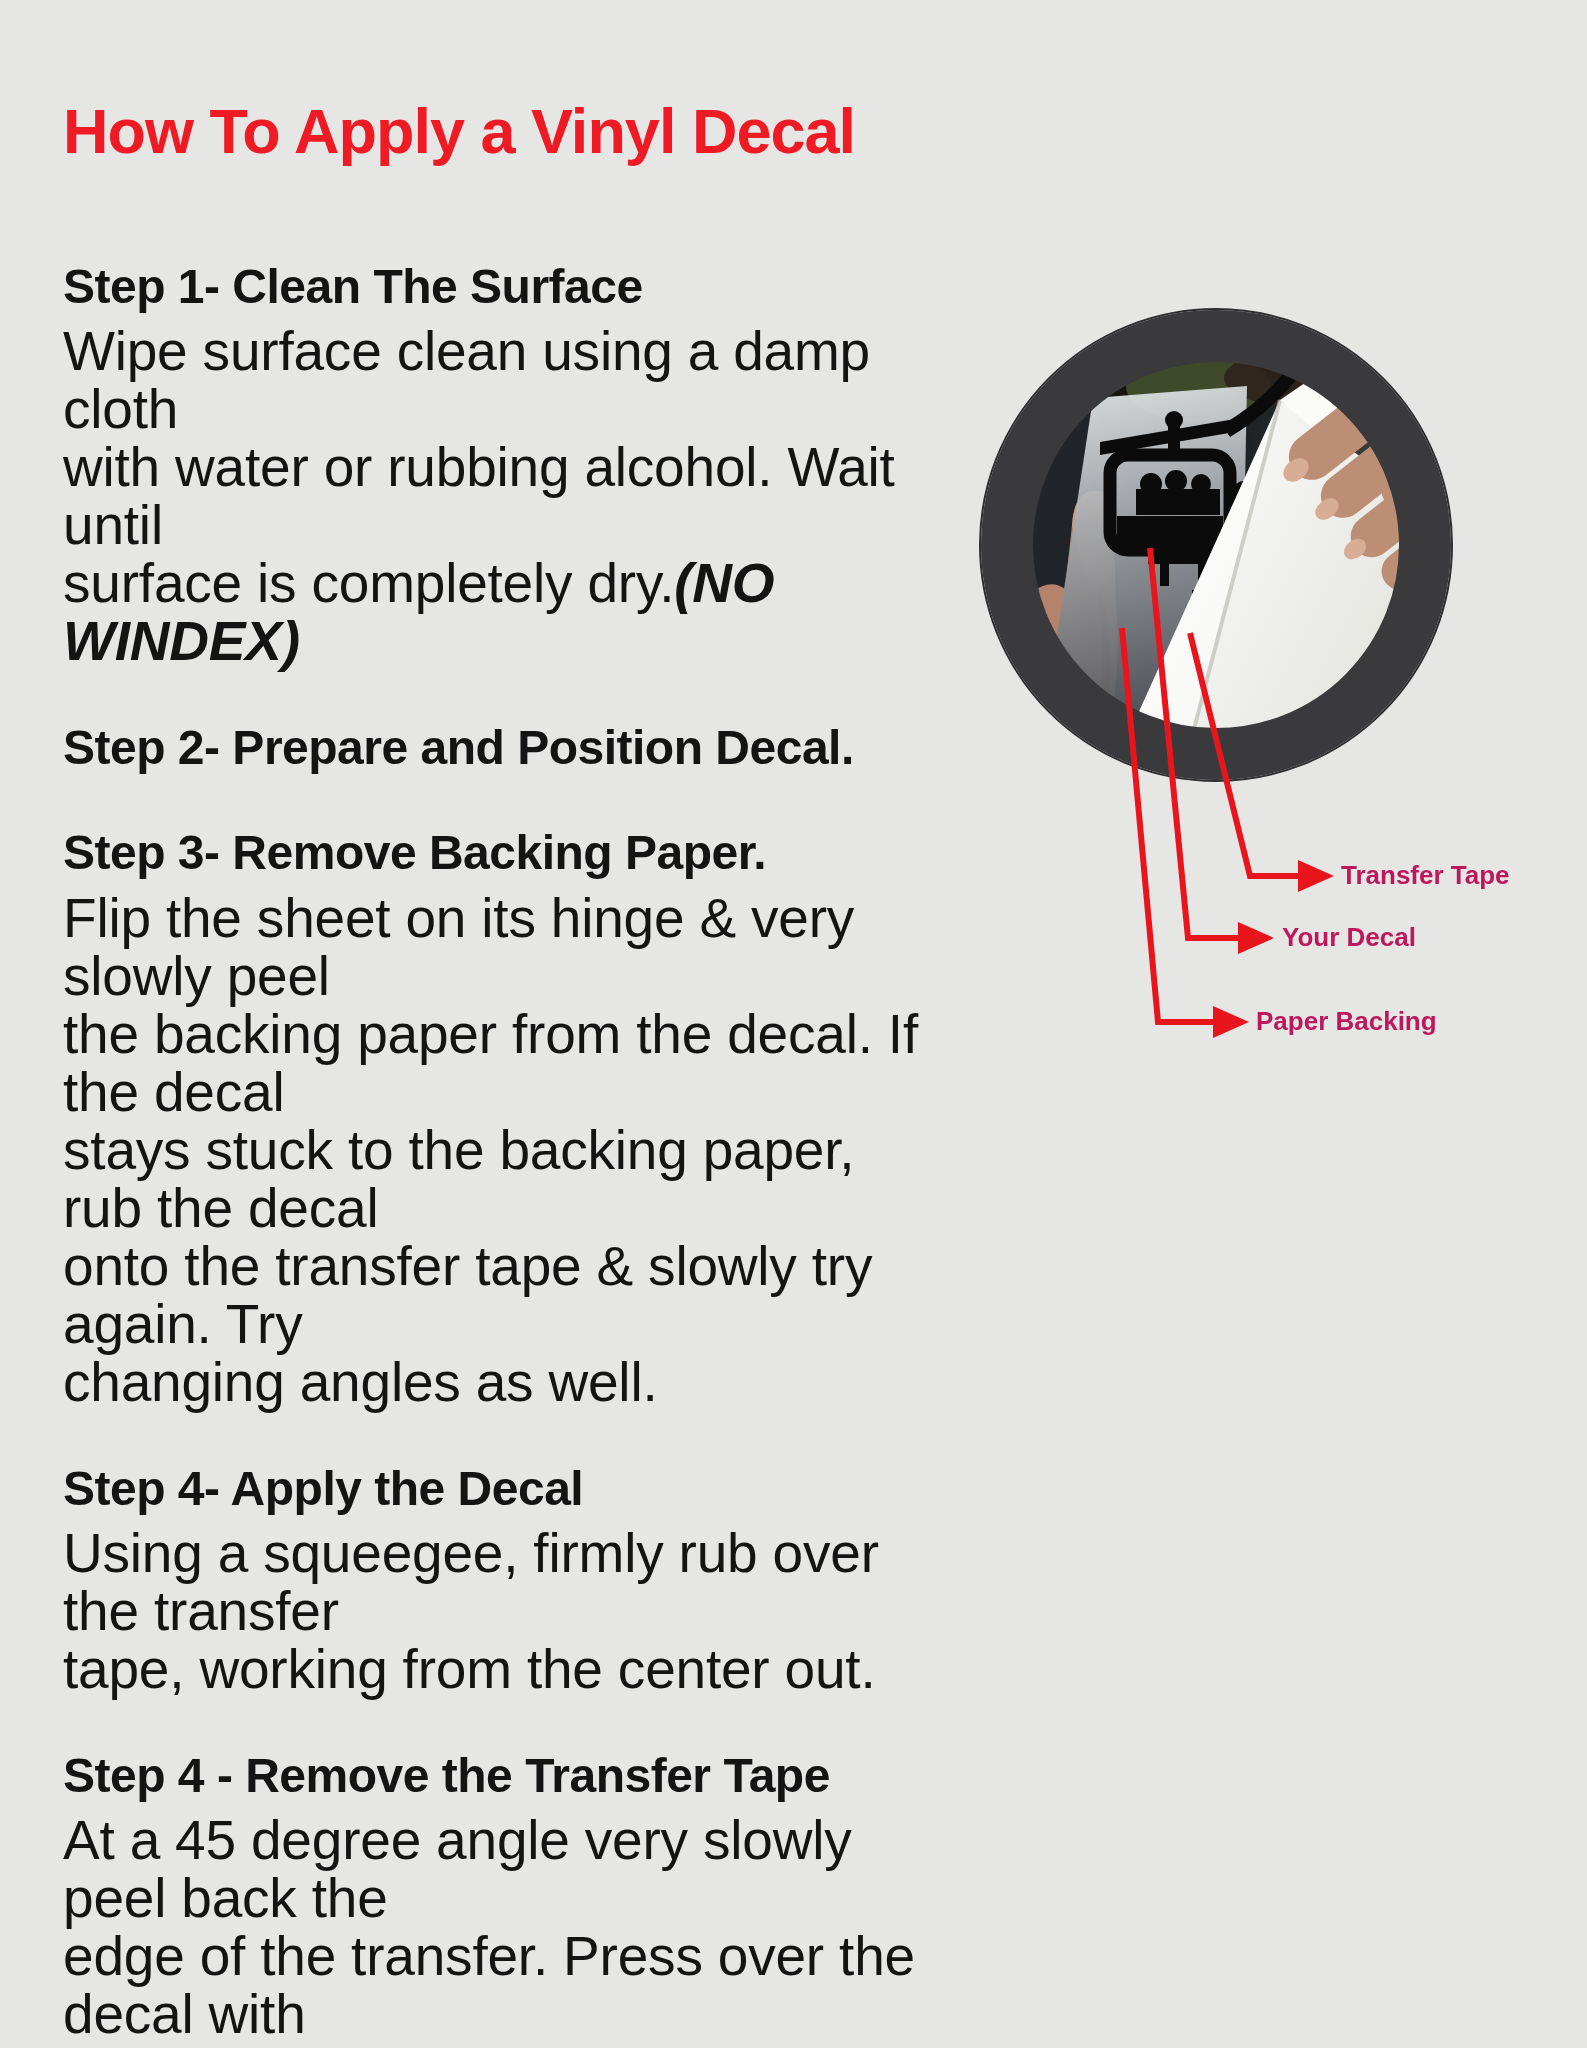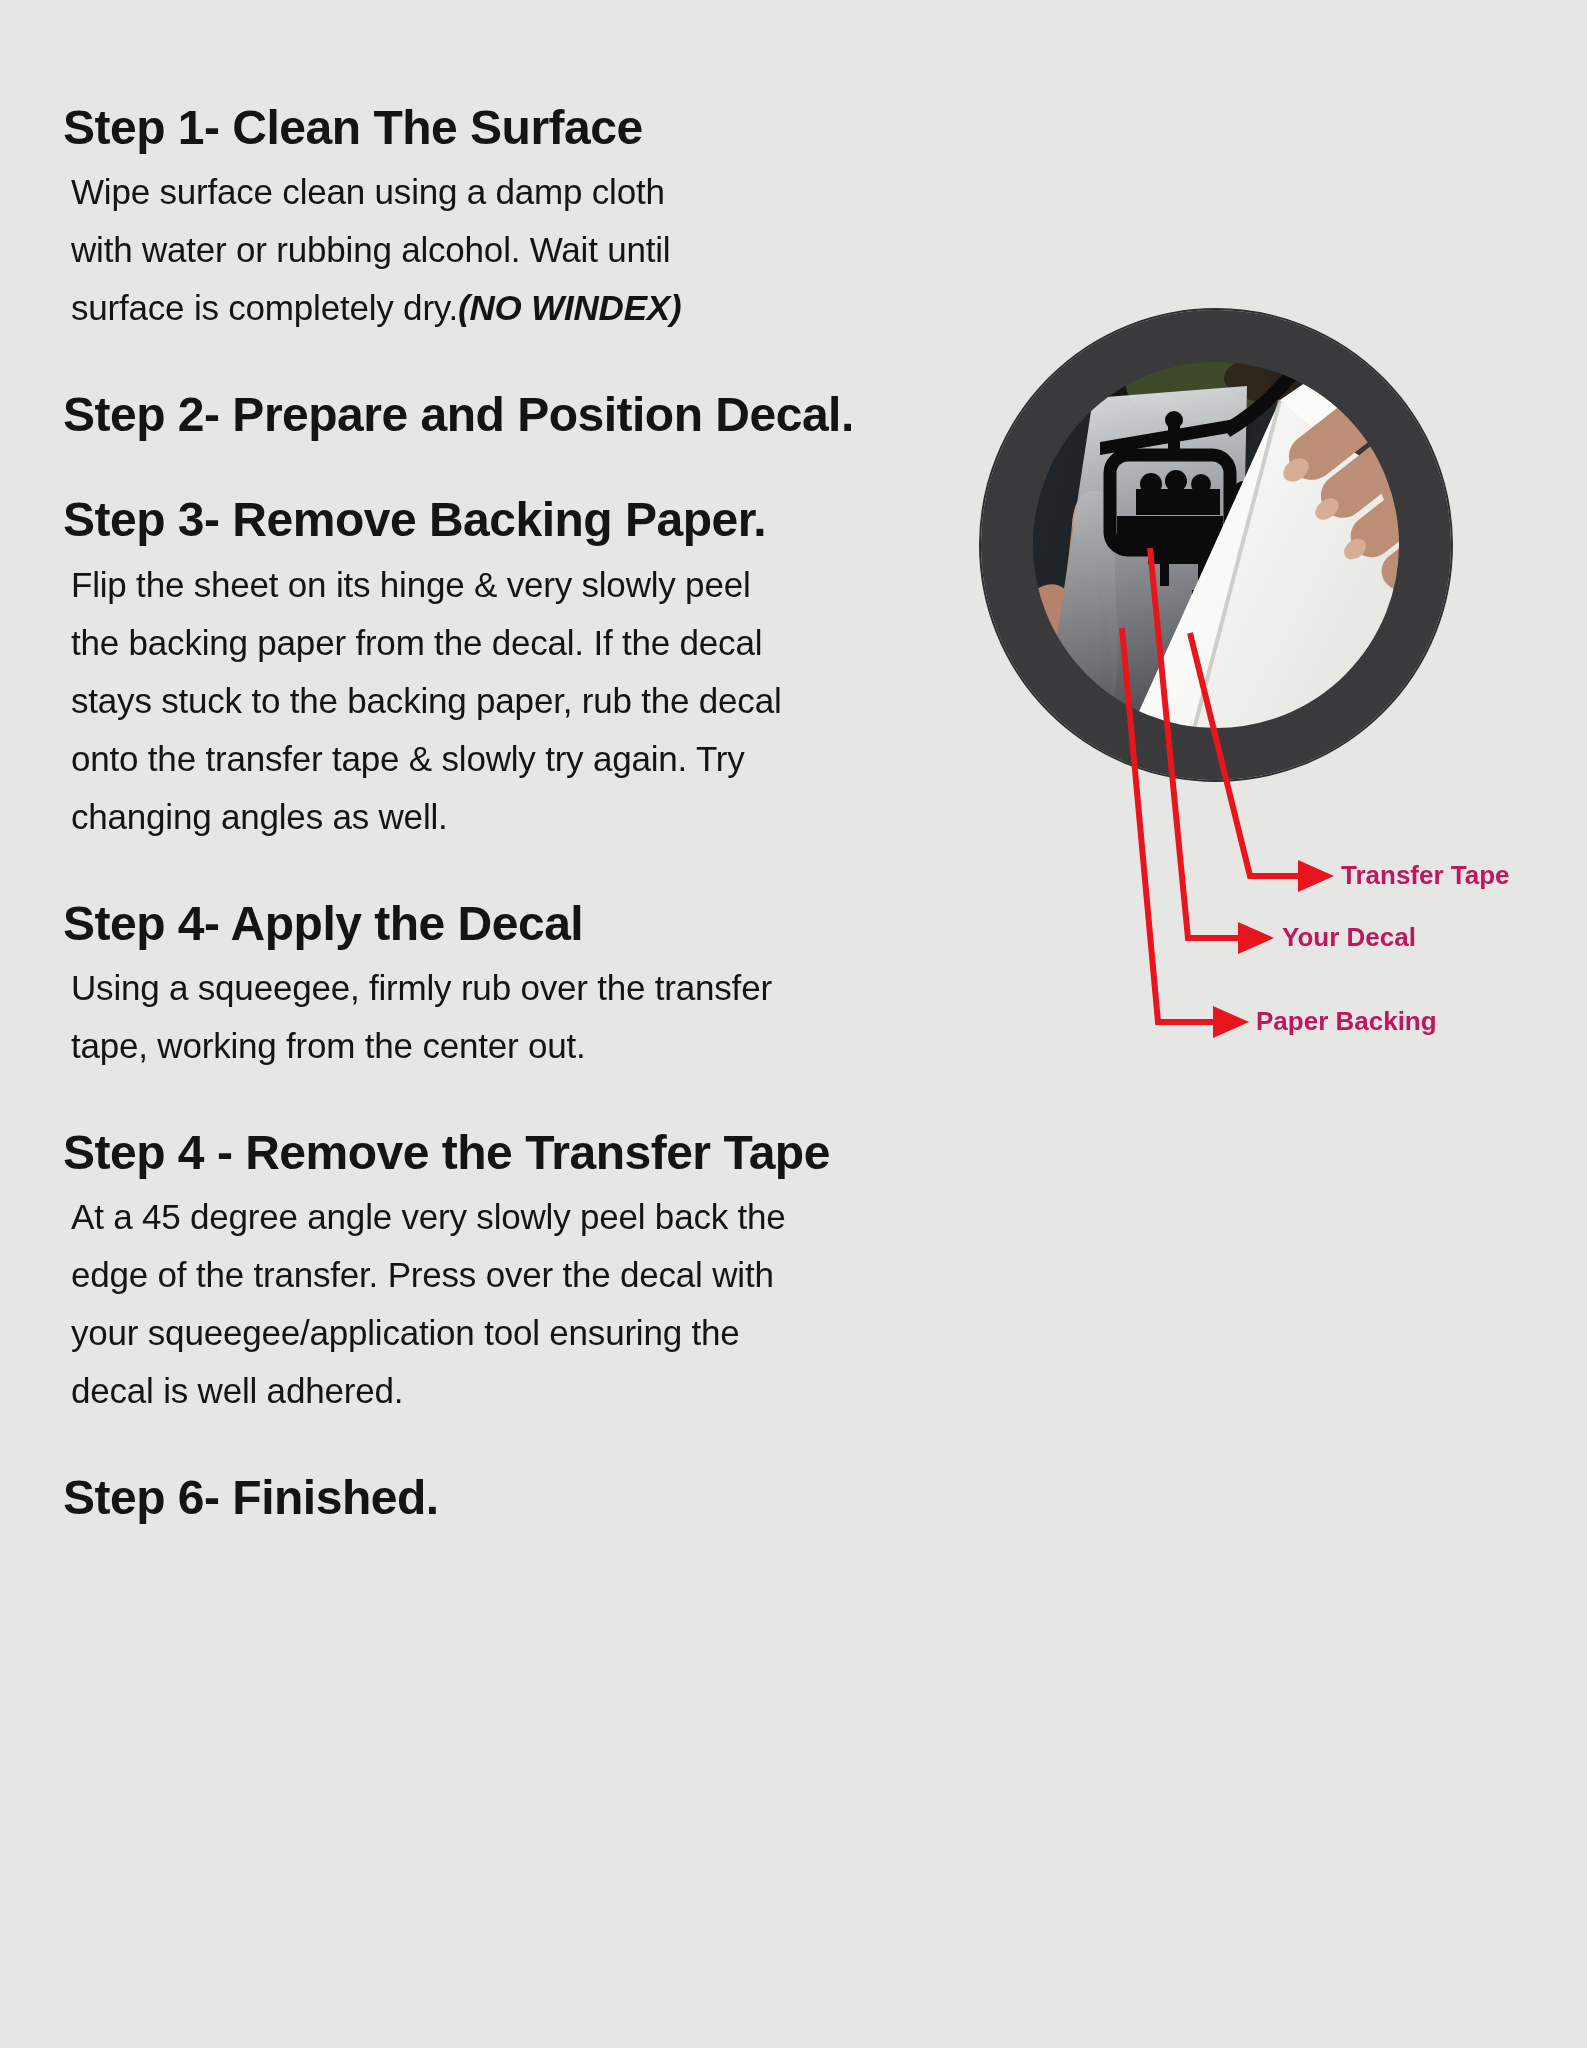--- a/index.html
+++ b/index.html
@@ -19,42 +19,43 @@
     font-weight:bold;letter-spacing:-1px;
     color:#ee1b24;
   }
   .step{margin:0 0 50px 0;}
   .step h2{
     margin:0 0 8px 0;
     font-size:48px;line-height:1.15;
     font-weight:bold;letter-spacing:-0.5px;color:#141414;
   }
   .step p{
-    margin:8px;
-    font-size:35px;line-height:58px;
+    margin:0;
+    font-size:55px;line-height:58px;
     white-space:pre-line;color:#141414;
     letter-spacing:-0.2px;
   }
   .step p .bold{font-weight:bold;font-style:italic;}
   .figure{
     position:absolute;left:950px;top:290px;width:637px;height:780px;
   }
   .figure svg{position:absolute;left:0;top:0;}
   .callout-label{
     position:absolute;
     font-size:26px;font-weight:bold;color:#be185d;
     white-space:nowrap;letter-spacing:0;
   }
 </style>
 </head>
 <body>
 
 <div class="page">
 
   <div class="content">
+    <h1 class="doc-title">How To Apply a Vinyl Decal</h1>
 
     <div class="step">
       <h2>Step 1- Clean The Surface</h2>
       <p><span>Wipe surface clean using a damp cloth
 with water or rubbing alcohol. Wait until
 surface is completely dry.</span><span class="bold">(NO WINDEX)</span></p>
     </div>
 
     <div class="step">
       <h2>Step 2- Prepare and Position Decal.</h2>

